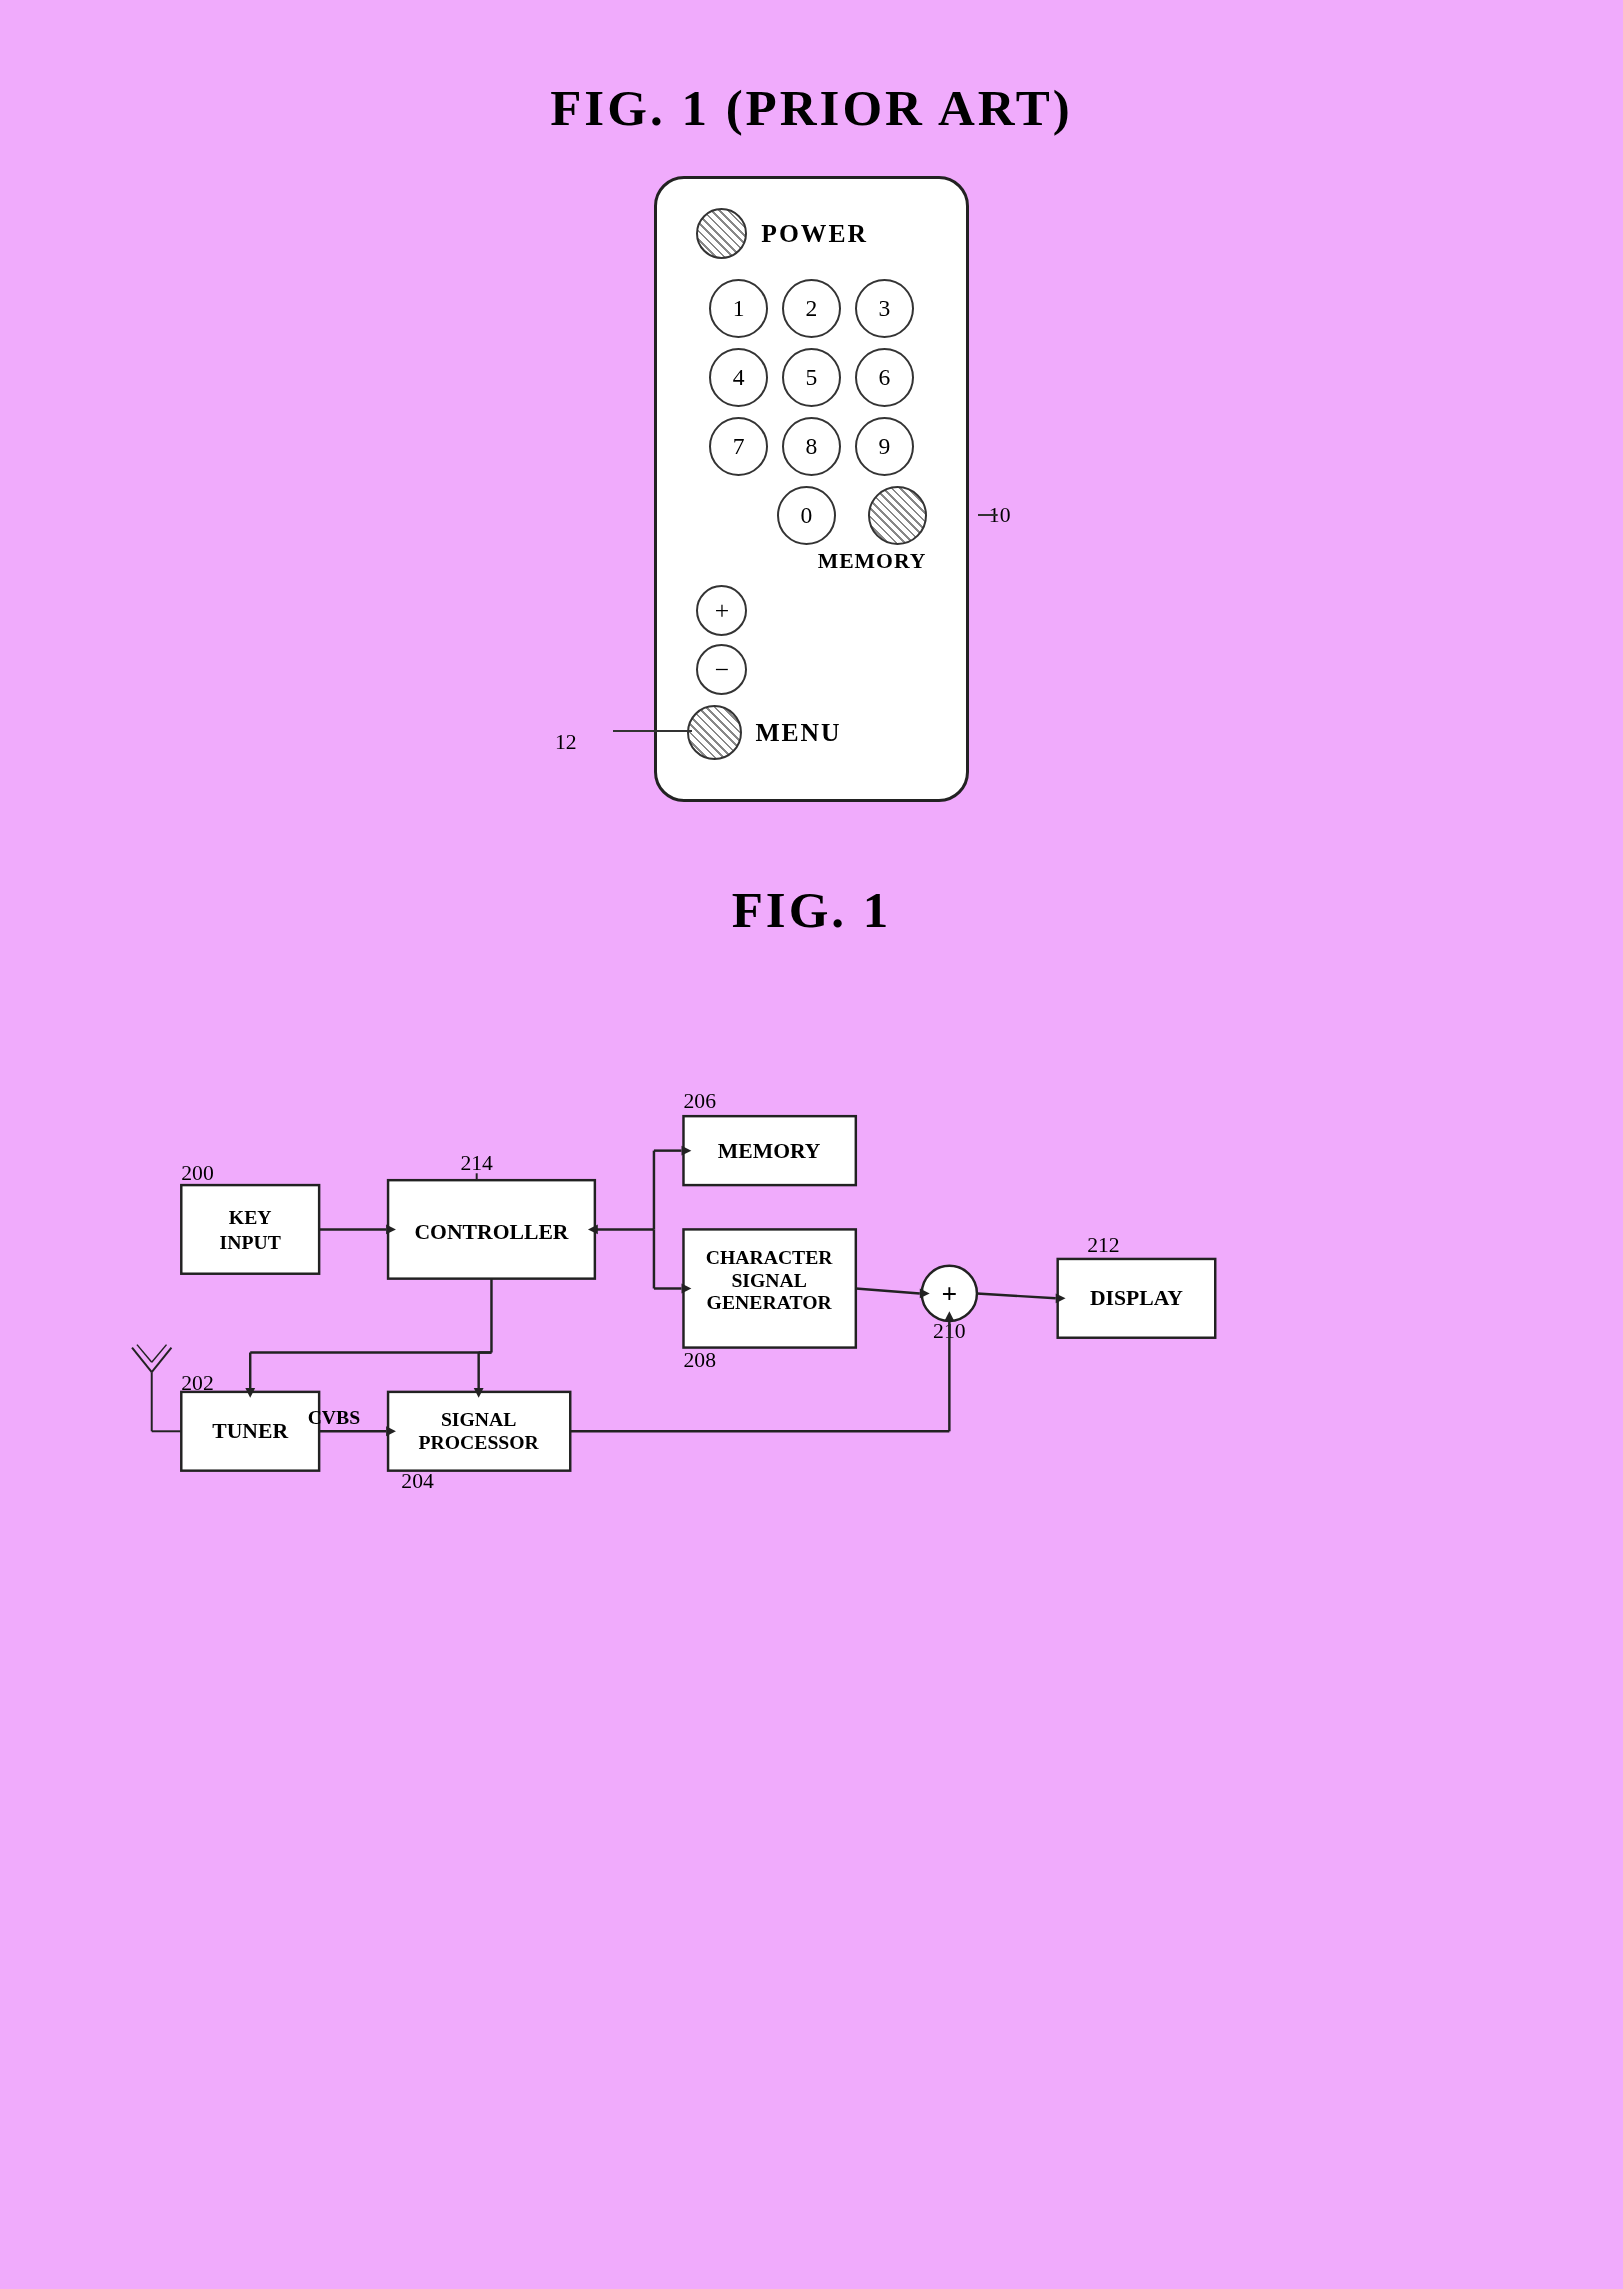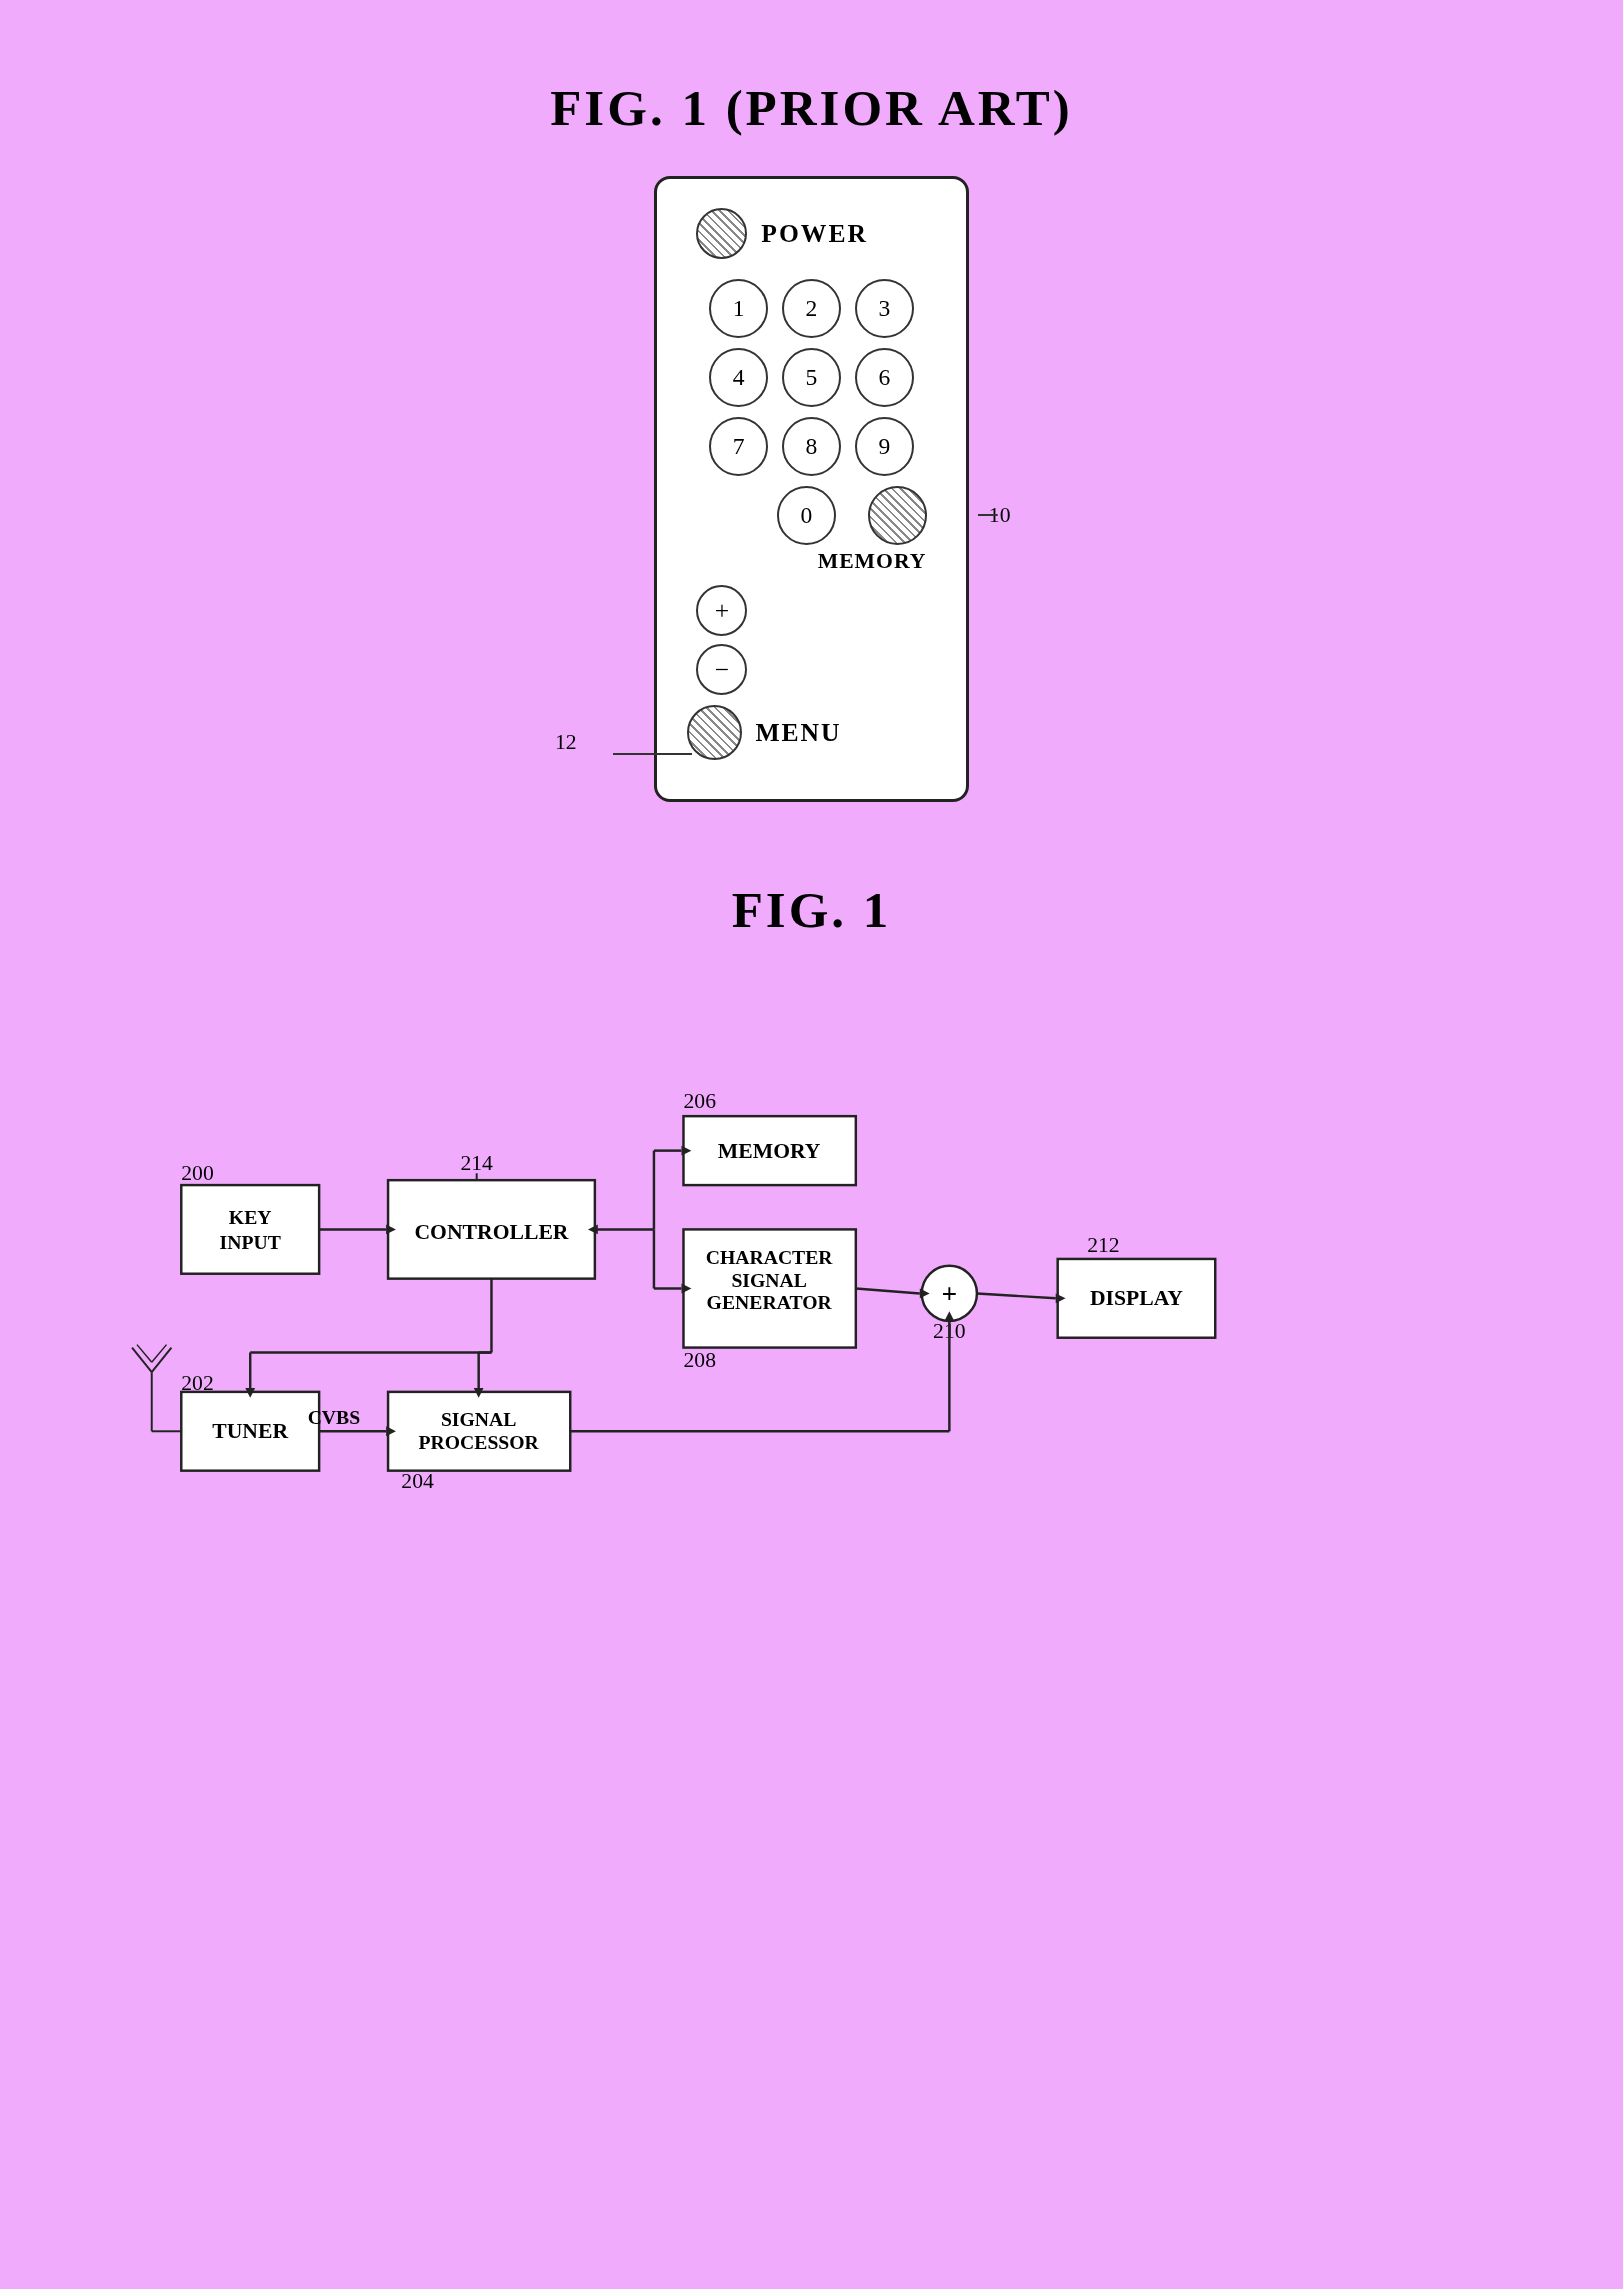--- a/index.html
+++ b/index.html
@@ -32,21 +32,21 @@
     
     .remote-container {
       display: flex;
       justify-content: center;
       margin-bottom: 79px;
     }
 
     .remote {
       width: 315px;
       border: 3px solid #222;
-      border-radius: 16px;
+      border-radius: 30px;
       padding: 29.6px 29.6px 39px 29.6px;
       position: relative;
       background: #fff;
     }
 
     .power-row {
       display: flex;
       align-items: center;
       margin-bottom: 19.7px;
       padding-left: 9.9px;
@@ -247,21 +247,21 @@
           <div class="pm-button">+</div>
           <div class="pm-button">−</div>
         </div>
 
         <div class="menu-row" style="position:relative;">
           <div class="menu-hatch"></div>
           <span class="menu-label">MENU</span>
         </div>
       </div>
 
-      <div style="position:absolute; bottom:47px; left:-99px; font-size:21.7px; display:flex; align-items:flex-end;gap:28px;">
+      <div style="position:absolute; bottom:47px; left:-99px; font-size:21.7px; display:flex; align-items:flex-start;gap:28px;">
         <span>12</span>
         <svg width="79" height="2" style="margin-left:7.9px;" viewBox="0 0 80 2">
             <line x1="0" y1="1" x2="80" y2="1" stroke="#333" stroke-width="2"></line>
           </svg>
       </div>
     </div>
   </div>
 
   <div class="fig2-title">FIG. 1</div>
 

